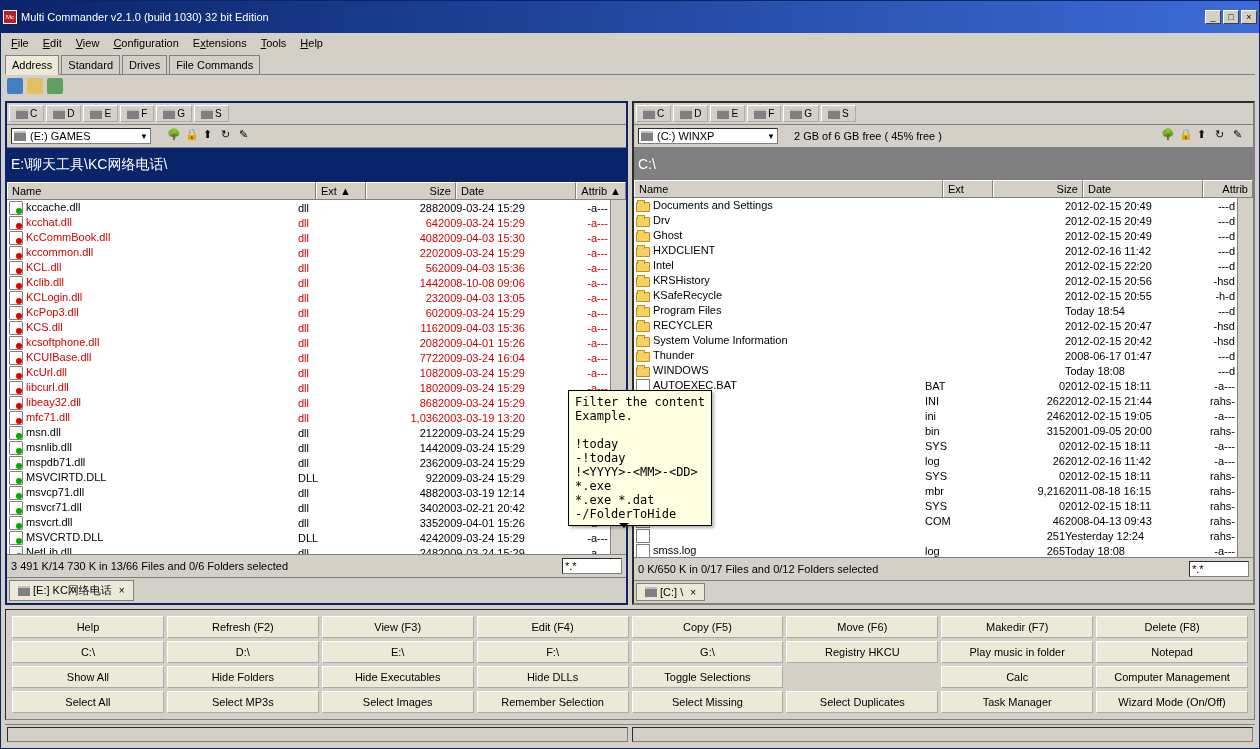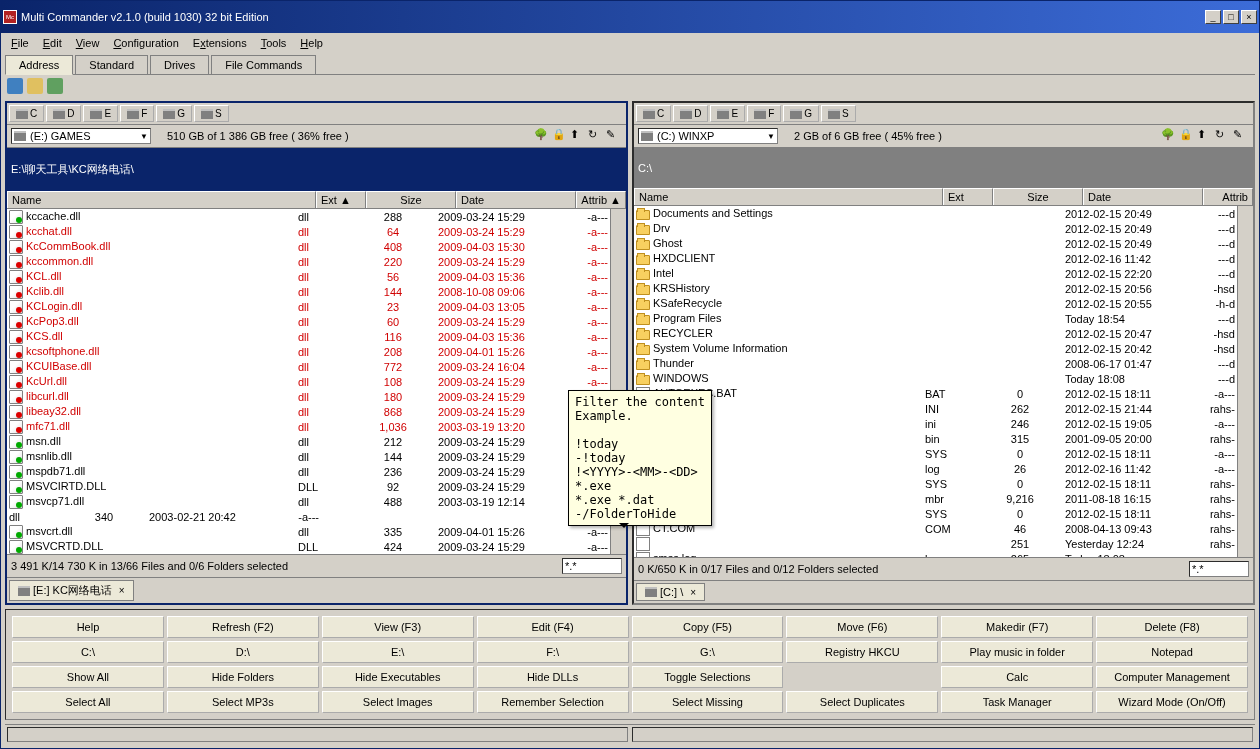--- a/index.html
+++ b/index.html
@@ -6,42 +6,42 @@
 body { background:#d4d0c8; width:1260px; height:749px; overflow:hidden; user-select:none; }
 .window { border:1px solid #0a246a; background:#d4d0c8; height:749px; display:flex; flex-direction:column; }
 .titlebar { background:linear-gradient(to right,#0a246a,#3c6cd8); color:#fff; display:flex; align-items:center; height:32px; padding:0 2px; font-family:'SimSun',monospace; font-size:12px; }
 .titlebar-icon { width:14px; height:14px; background:#b22222; margin-right:4px; border:1px solid #fff; font-size:6px; color:#fff; display:flex; align-items:center; justify-content:center; }
 .titlebar-buttons { margin-left:auto; display:flex; gap:2px; }
 .titlebar-btn { width:16px; height:14px; background:#d4d0c8; border:1px solid #fff; border-right-color:#404040; border-bottom-color:#404040; font-size:9px; text-align:center; line-height:12px; color:#000; cursor:pointer; }
 .menubar { background:#d4d0c8; display:flex; padding:2px 4px; font-family:'SimSun',monospace; font-size:12px; gap:2px; }
 .menubar span { padding:2px 6px; cursor:pointer; }
 .menubar span u { text-decoration:underline; }
 .tabbar { display:flex; background:#d4d0c8; border-bottom:1px solid #808080; padding-top:2px; margin:0 4px; }
-.tab { padding:3px 13px; background:#d4d0c8; border:1px solid #808080; border-bottom:none; margin-right:2px; cursor:pointer; }
+.tab { padding:3px 6px; background:#d4d0c8; border:1px solid #808080; border-bottom:none; margin-right:2px; cursor:pointer; }
 .tab.active { background:#ece9d8; border-bottom:1px solid #ece9d8; margin-bottom:-1px; }
 .toolbar-small { padding:3px 6px; display:flex; gap:4px; align-items:center; }
 .mini-icon { width:16px; height:16px; display:inline-block; cursor:pointer; }
 .panels { display:flex; gap:4px; padding:4px; flex:1; min-height:0; }
 .panel { flex:1; border:2px inset #808080; display:flex; flex-direction:column; background:#fff; min-width:0; }
 .panel.active { border:2px solid #0a246a; }
 .drive-tabs { display:flex; background:#d4d0c8; padding:2px; border-bottom:1px solid #808080; }
 .drive-tab { padding:2px 6px; background:#d4d0c8; border:1px outset #fff; margin-right:2px; cursor:pointer; display:flex; align-items:center; gap:2px; font-size:10px; }
 .drive-icon { width:12px; height:10px; background:#808080; border-top:2px solid #c0c0c0; display:inline-block; }
 .drive-row { display:flex; align-items:center; padding:3px 4px; background:#d4d0c8; border-bottom:1px solid #808080; gap:16px; }
 .drive-select { border:1px inset #808080; background:#fff; padding:1px 2px; display:flex; align-items:center; gap:4px; cursor:pointer; width:140px; }
 .drive-select .arrow { margin-left:auto; font-size:8px; }
 .free-text { flex:1; }
 .mini-icons-right { display:flex; gap:2px; }
-.path-bar { background:#0a246a; color:#fff; padding:14px 4px; font-size:11px; }
+.path-bar { background:#0a246a; color:#fff; padding:8px 4px; font-size:14px; }
 .path-bar.inactive { background:#808080; }
 .file-header { display:flex; background:#d4d0c8; border-bottom:1px solid #808080; }
 .file-header div { padding:2px 4px; border-right:1px solid #808080; border-top:1px solid #fff; border-left:1px solid #fff; cursor:pointer; overflow:hidden; white-space:nowrap; }
 .col-name { flex:1; min-width:100px; }
 .col-ext { width:50px; }
-.col-size { width:90px; text-align:center; }
+.col-size { width:90px; text-align:right; }
 .col-date { width:120px; text-align:left; }
 .col-attr { width:50px; text-align:right; }
 .file-list { flex:1; overflow-y:auto; overflow-x:hidden; background:#fff; position:relative; }
 .file-row { display:flex; height:15px; align-items:center; padding:0 2px; white-space:nowrap; }
 .file-row .col-name { display:flex; align-items:flex-start; gap:3px; overflow:hidden; }
 .file-row.red { color:#d00000; }
 .file-icon { width:14px; height:14px; flex-shrink:0; }
 .fi-dll { background:linear-gradient(135deg,#fff 40%,#e0e0e0); border:1px solid #808080; border-radius:1px; position:relative; }
 .fi-dll.red::after { content:''; position:absolute; width:6px; height:6px; background:#d00; border-radius:50%; bottom:0; right:0; }
 .fi-dll.green::after { content:''; position:absolute; width:6px; height:6px; background:#0a0; border-radius:50%; bottom:0; right:0; }
@@ -109,21 +109,20 @@
           <div class="drive-tab"><span class="drive-icon"></span>F</div>
           <div class="drive-tab"><span class="drive-icon"></span>G</div>
           <div class="drive-tab"><span class="drive-icon"></span>S</div>
         </div>
       <div class="drive-row">
         <div class="drive-select">
           <span class="drive-icon"></span>
           <span>(E:) GAMES</span>
           <span class="arrow">▼</span>
         </div>
-        <span class="free-text">510 GB of 1 386 GB free ( 36% free )</span>
         <div class="mini-icons-right">
           <span class="mini-icon">🌳</span>
           <span class="mini-icon">🔒</span>
           <span class="mini-icon">⬆</span>
           <span class="mini-icon">↻</span>
           <span class="mini-icon">✎</span>
         </div>
       </div>
       <div class="path-bar">E:\聊天工具\KC网络电话\</div>
       <div class="file-header">
@@ -329,20 +328,24 @@
               <div class="col-name">
                 <span class="file-icon fi-dll green"></span>
                 <span>msvcp71.dll</span>
               </div>
               <div class="col-ext">dll</div>
               <div class="col-size">488</div>
               <div class="col-date">2003-03-19 12:14</div>
               <div class="col-attr">-a---</div>
             </div>
             <div class="file-row">
+              <div class="col-name">
+                <span class="file-icon fi-dll green"></span>
+                <span>msvcr71.dll</span>
+              </div>
               <div class="col-ext">dll</div>
               <div class="col-size">340</div>
               <div class="col-date">2003-02-21 20:42</div>
               <div class="col-attr">-a---</div>
             </div>
             <div class="file-row">
               <div class="col-name">
                 <span class="file-icon fi-dll green"></span>
                 <span>msvcrt.dll</span>
               </div>

